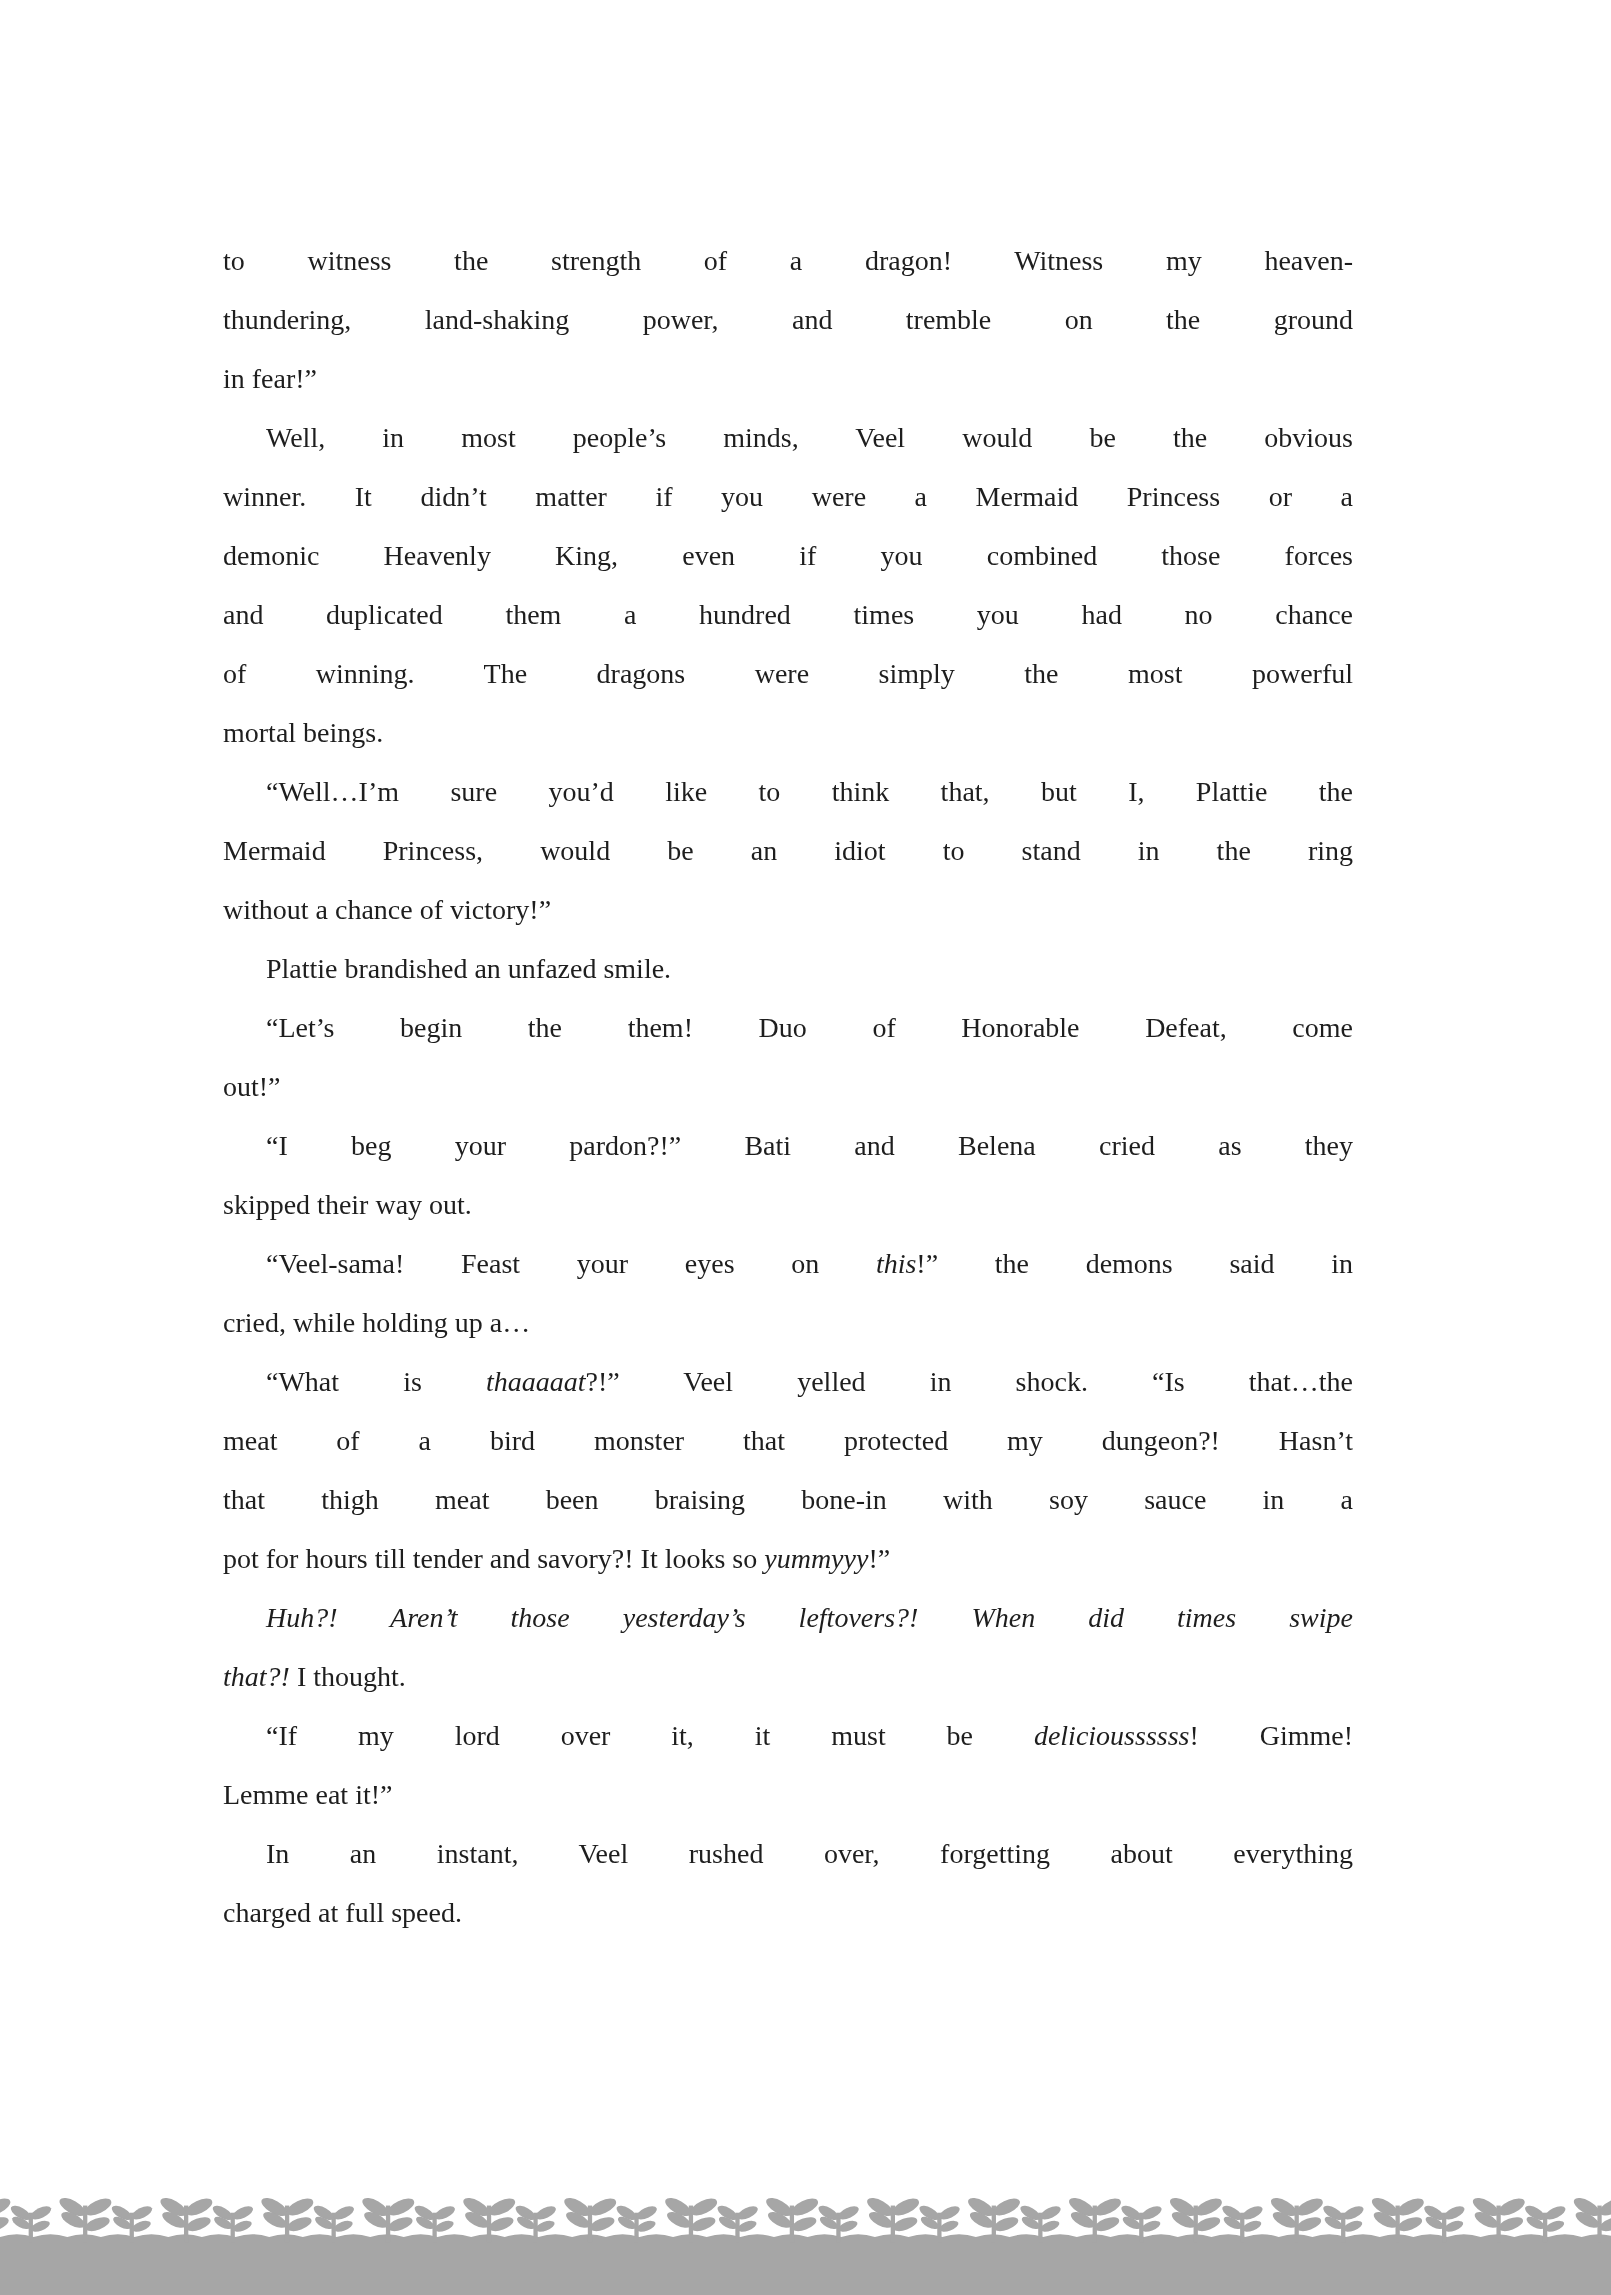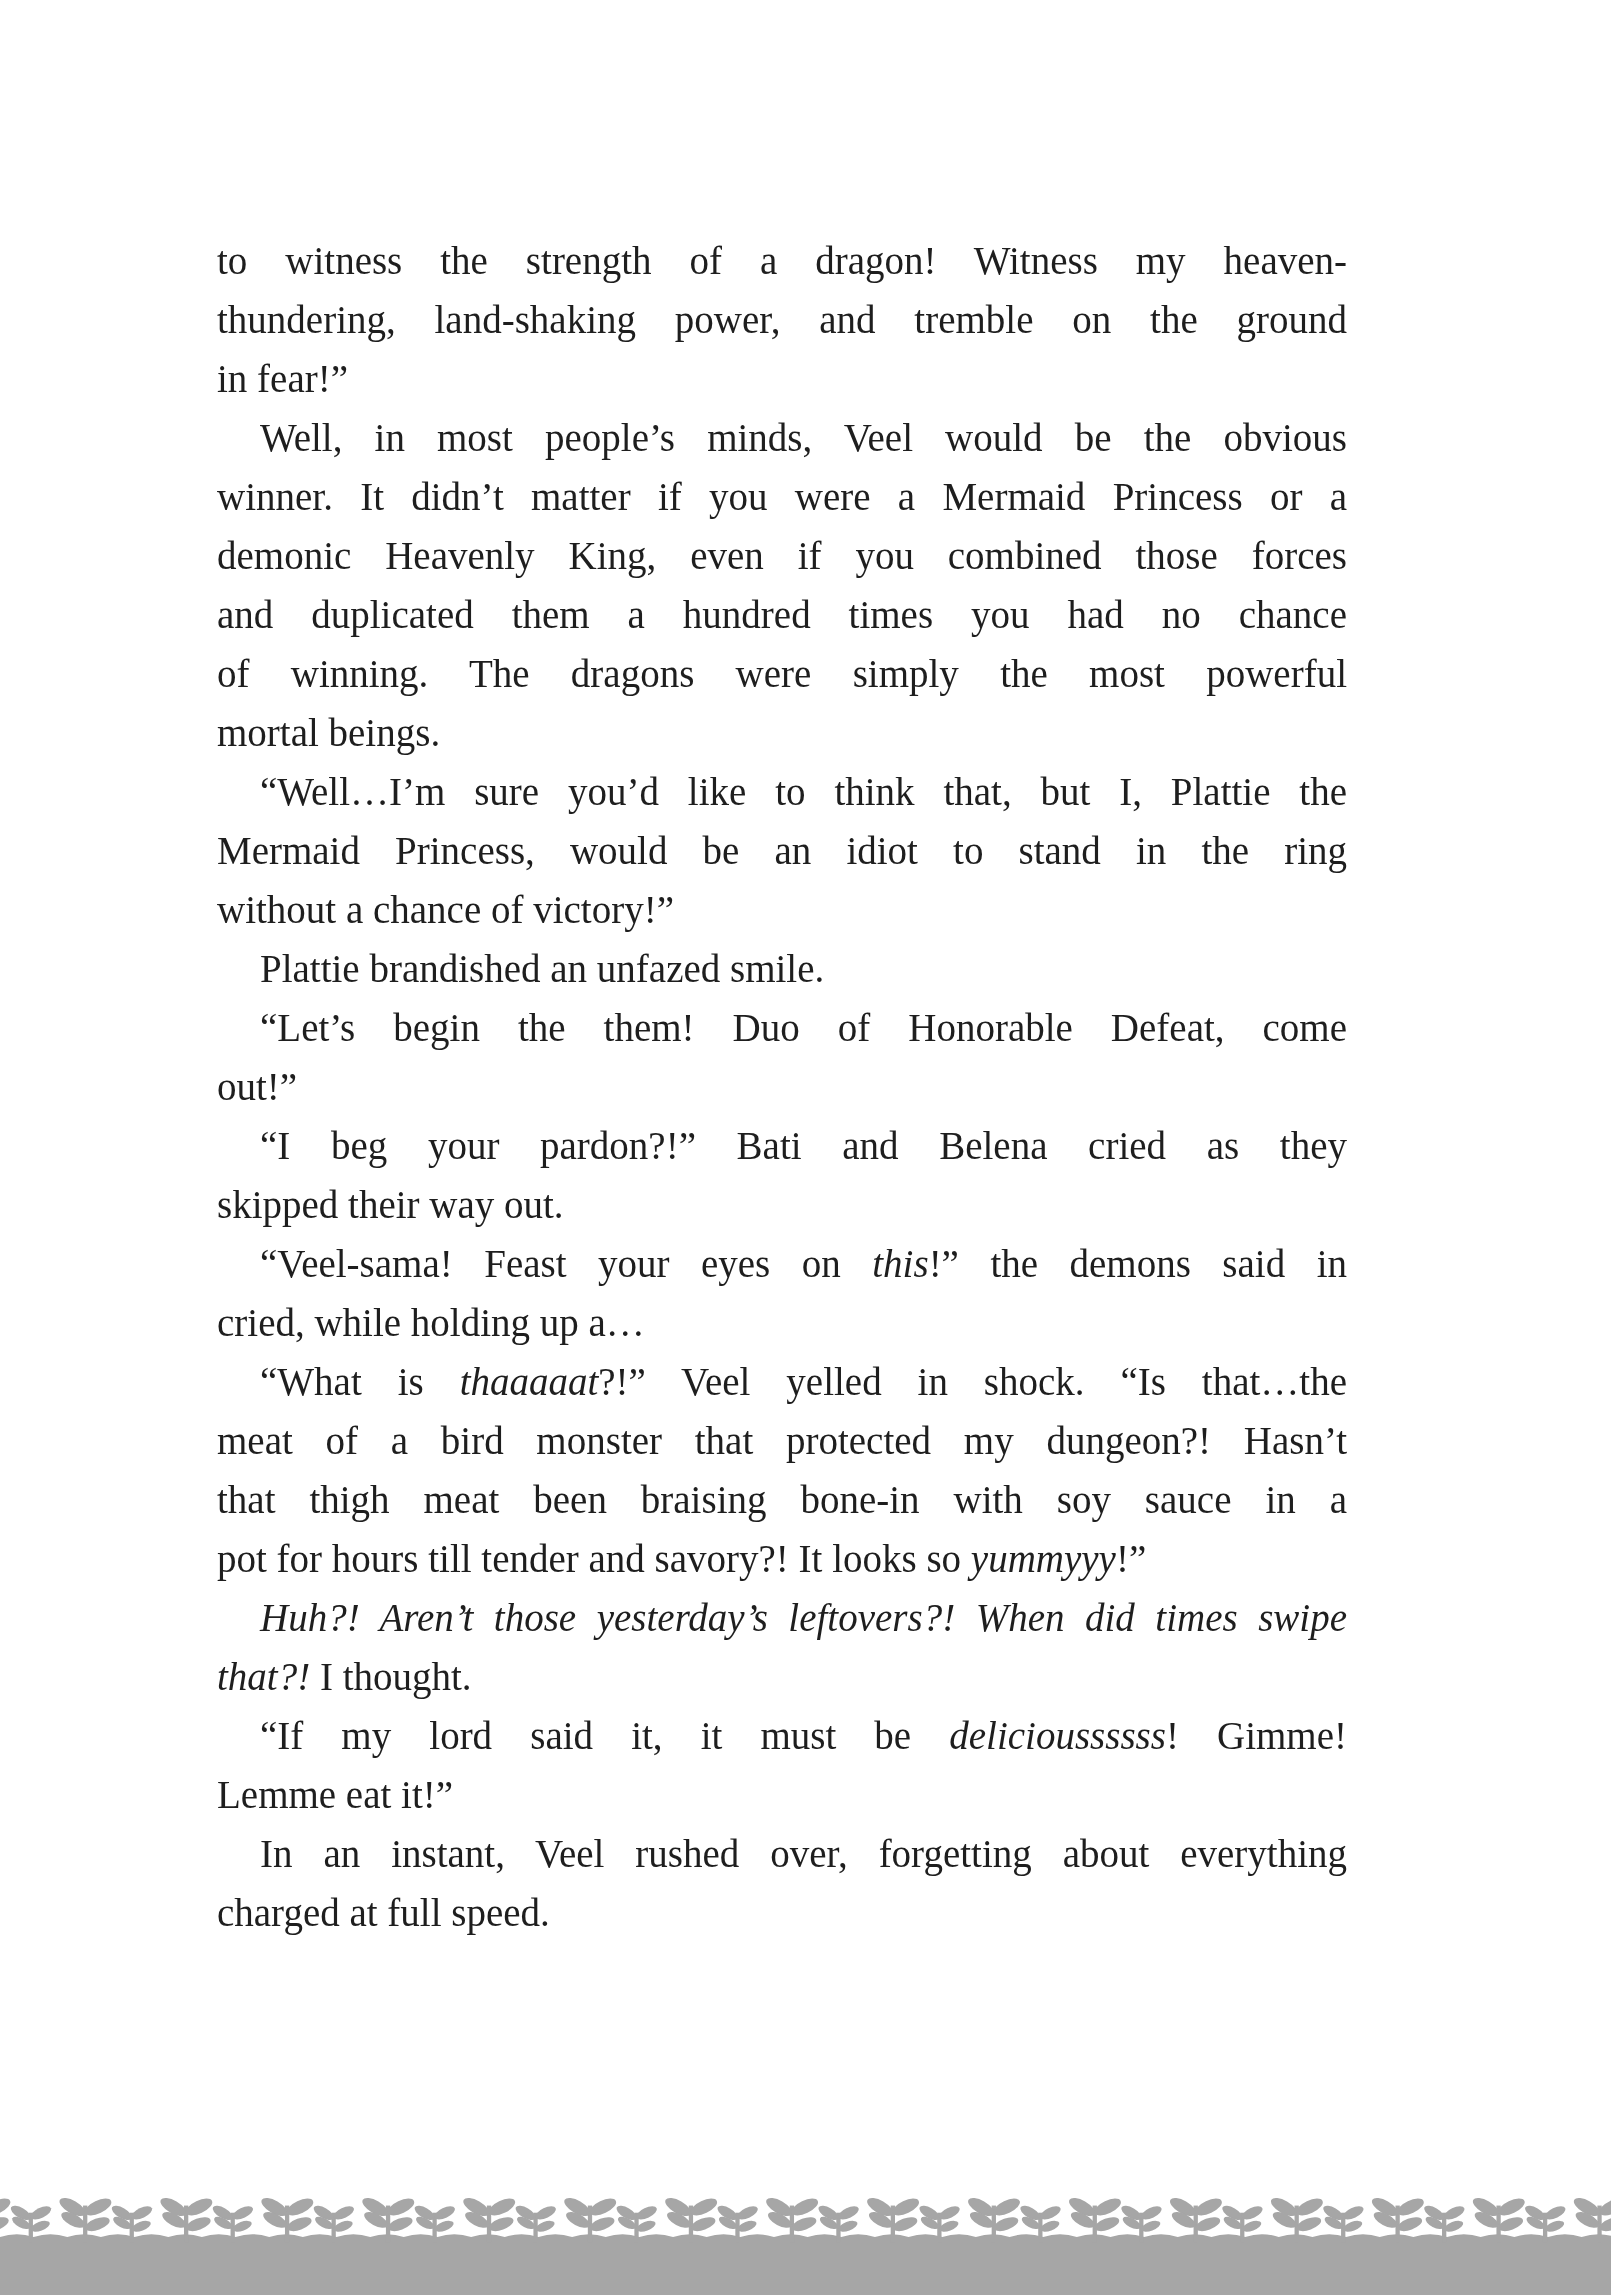--- a/index.html
+++ b/index.html
@@ -1,21 +1,21 @@
 <!DOCTYPE html>
 <html style="font-size:11.5px"><head>
 <meta charset="utf-8">
 <style>
   html, body { margin: 0; padding: 0; background: #ffffff; }
   body { width: 1611px; height: 2295px; position: relative; overflow: hidden; }
   .page { position: absolute; left: 0; top: 0; width: 1611px; height: 2295px; background: #ffffff; }
   .text-block {
-    position: absolute; left: 217px; top: 231px; width: 1130px;
+    position: absolute; left: 223px; top: 231px; width: 1130px;
     font-family: "Liberation Serif", "DejaVu Serif", serif;
-    font-size: 39px; color: #1e1e1e;
+    font-size: 28px; color: #1e1e1e;
   }
   .line {
     display: block; height: 59px; line-height: 59px;
     white-space: nowrap; overflow: visible;
     text-align: justify; text-align-last: justify;
   }
   .line.last { text-align-last: left; }
   .line.indent { padding-left: 43px; }
   .seg-italic { font-style: italic; }
   .footer { position: absolute; left: 0; top: 2191px; width: 1611px; height: 105px; }
@@ -44,21 +44,21 @@
       <div class="line indent"><span>“I beg your pardon?!” Bati and Belena cried as they</span></div>
       <div class="line last"><span>skipped their way out.</span></div>
       <div class="line indent"><span>“Veel-sama! Feast your eyes on </span><span class="seg-italic">this</span><span>!” the demons said in</span></div>
       <div class="line last"><span>cried, while holding up a…</span></div>
       <div class="line indent"><span>“What is </span><span class="seg-italic">thaaaaat</span><span>?!” Veel yelled in shock. “Is that…the</span></div>
       <div class="line"><span>meat of a bird monster that protected my dungeon?! Hasn’t</span></div>
       <div class="line"><span>that thigh meat been braising bone-in with soy sauce in a</span></div>
       <div class="line last"><span>pot for hours till tender and savory?! It looks so </span><span class="seg-italic">yummyyy</span><span>!”</span></div>
       <div class="line indent"><span class="seg-italic">Huh?! Aren’t those yesterday’s leftovers?! When did times swipe</span></div>
       <div class="line last"><span class="seg-italic">that?!</span><span> I thought.</span></div>
-      <div class="line indent"><span>“If my lord said it, it must be </span><span class="seg-italic">delicioussssss</span><span>! Gimme!</span></div>
+      <div class="line indent"><span>“If my lord over it, it must be </span><span class="seg-italic">delicioussssss</span><span>! Gimme!</span></div>
       <div class="line last"><span>Lemme eat it!”</span></div>
       <div class="line indent"><span>In an instant, Veel rushed over, forgetting about everything</span></div>
       <div class="line last"><span>charged at full speed.</span></div>
     </div>
   <div class="footer">
     <svg id="footer-svg" width="1611" height="105" viewBox="0 0 2250 146">
         <path d="M0,146 L0,64 Q23.5,56 47,64 Q70.5,56 94,64 Q117.5,56 141,64 Q164.5,56 188,64 Q211.5,56 235,64 Q258.5,56 282,64 Q305.5,56 329,64 Q352.5,56 376,64 Q399.5,56 423,64 Q446.5,56 470,64 Q493.5,56 517,64 Q540.5,56 564,64 Q587.5,56 611,64 Q634.5,56 658,64 Q681.5,56 705,64 Q728.5,56 752,64 Q775.5,56 799,64 Q822.5,56 846,64 Q869.5,56 893,64 Q916.5,56 940,64 Q963.5,56 987,64 Q1010.5,56 1034,64 Q1057.5,56 1081,64 Q1104.5,56 1128,64 Q1151.5,56 1175,64 Q1198.5,56 1222,64 Q1245.5,56 1269,64 Q1292.5,56 1316,64 Q1339.5,56 1363,64 Q1386.5,56 1410,64 Q1433.5,56 1457,64 Q1480.5,56 1504,64 Q1527.5,56 1551,64 Q1574.5,56 1598,64 Q1621.5,56 1645,64 Q1668.5,56 1692,64 Q1715.5,56 1739,64 Q1762.5,56 1786,64 Q1809.5,56 1833,64 Q1856.5,56 1880,64 Q1903.5,56 1927,64 Q1950.5,56 1974,64 Q1997.5,56 2021,64 Q2044.5,56 2068,64 Q2091.5,56 2115,64 Q2138.5,56 2162,64 Q2185.5,56 2209,64 Q2232.5,56 2256,64 L2250,146 Z" fill="#a6a6a6"></path>
         <g>
           <rect x="-25" y="20" width="6" height="52" fill="#a6a6a6"></rect>
           <ellipse cx="-40" cy="22" rx="20" ry="9" transform="rotate(30 -40 22)" fill="#a6a6a6"></ellipse>

